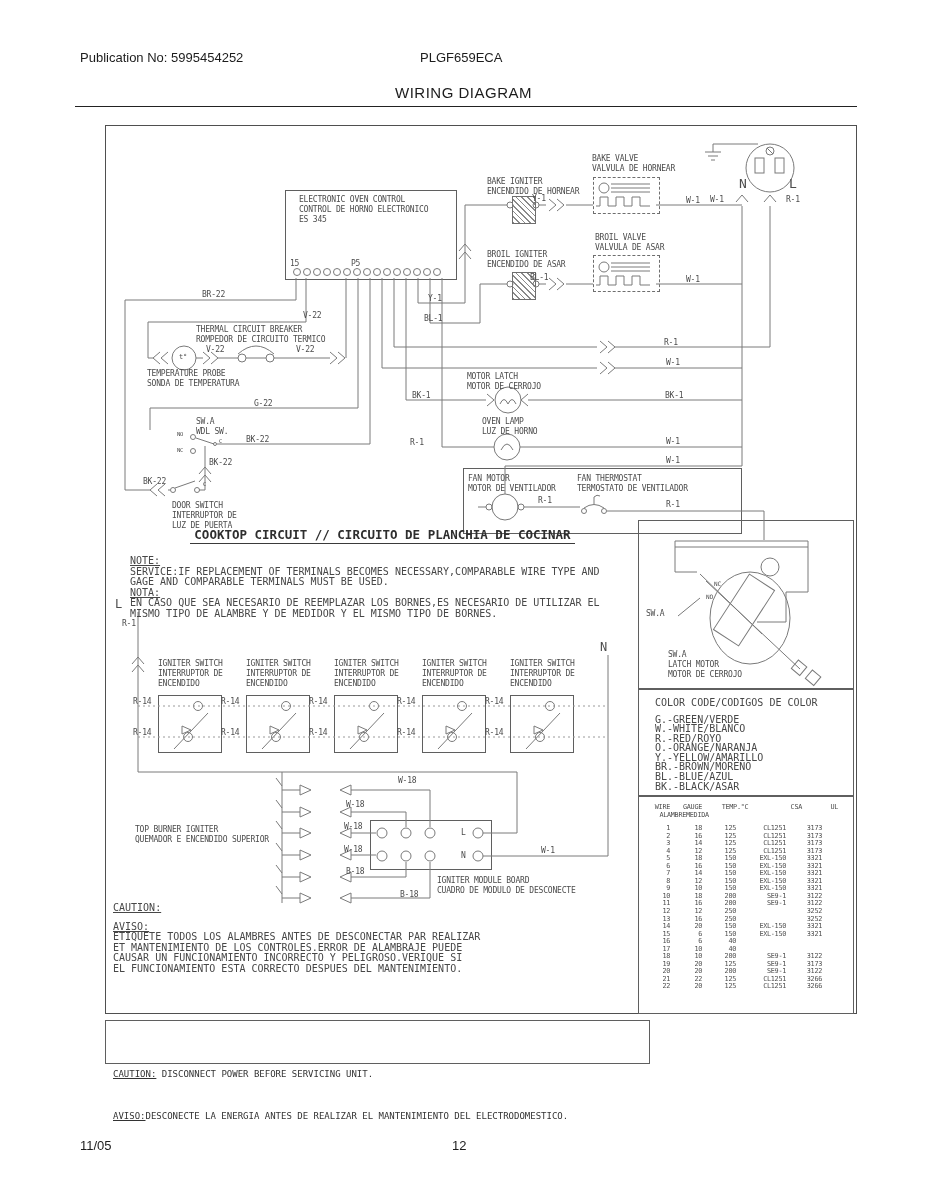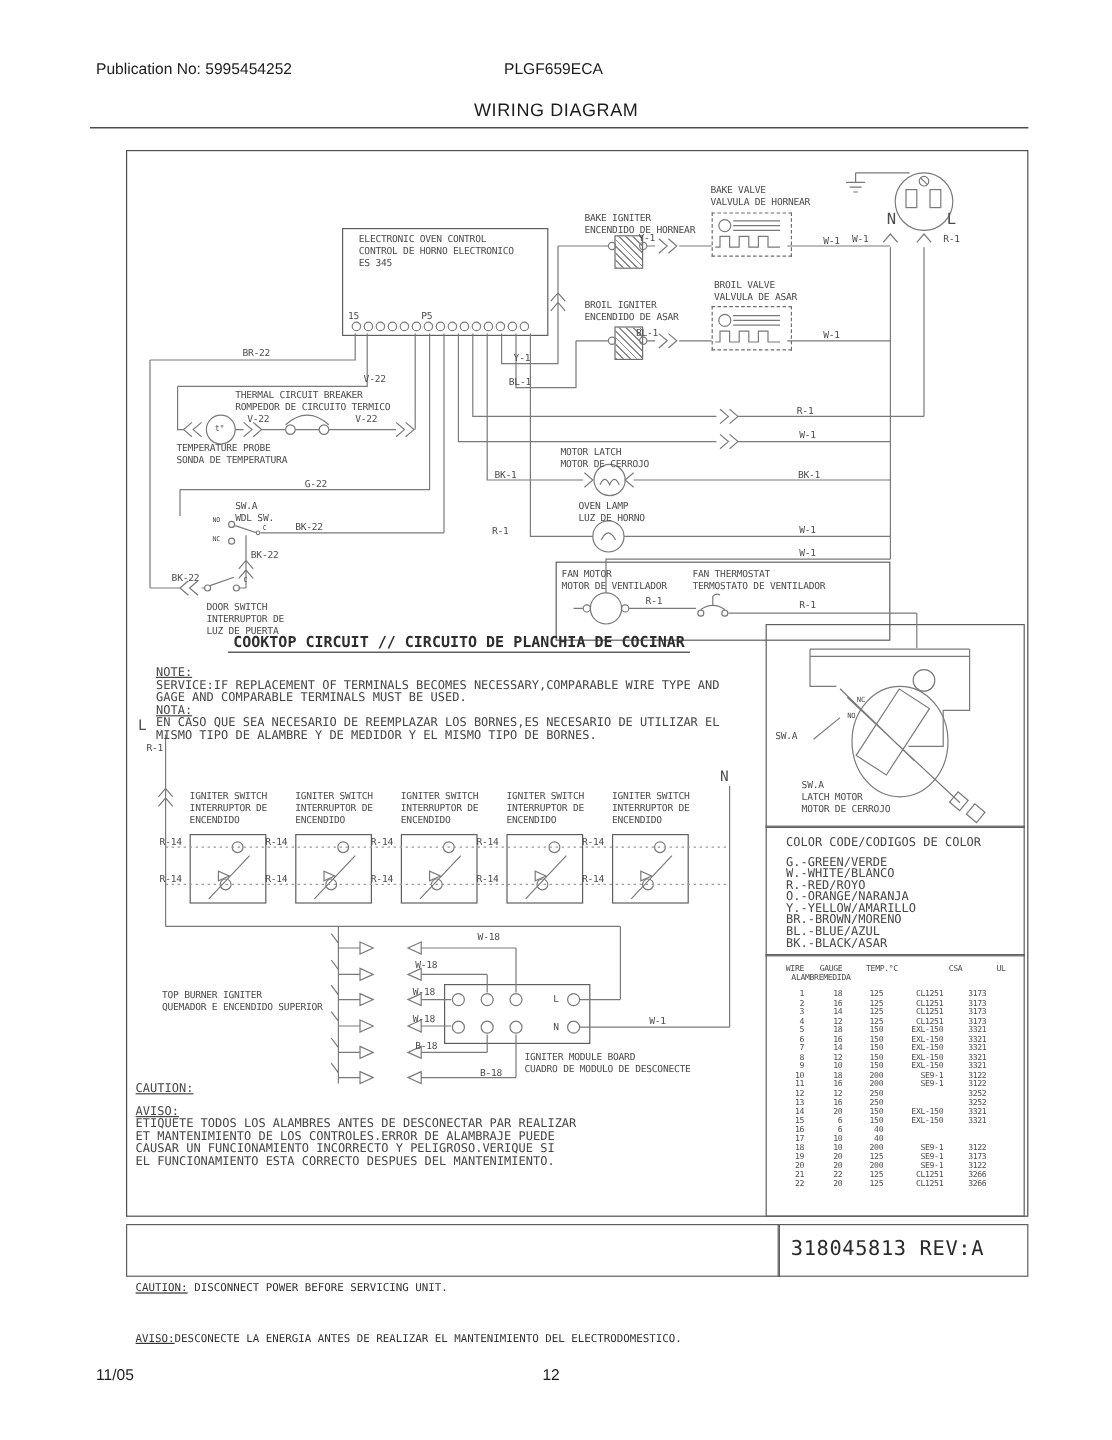--- a/index.html
+++ b/index.html
@@ -492,20 +492,17 @@
         </div>
       </div>
   </div>
 
   <div class="box" style="left:105px;top:1020px;width:543px;height:42px;">
     <div class="smalltext" style="position:absolute;left:7px;top:18px;font-size:9px;line-height:14px;color:#333;">
       <div><span class="uh">CAUTION:</span><span> DISCONNECT POWER BEFORE SERVICING UNIT.</span></div>
       <div><span class="uh">AVISO:</span><span>DESCONECTE LA ENERGIA ANTES DE REALIZAR EL MANTENIMIENTO DEL ELECTRODOMESTICO.</span></div>
     </div>
   </div>
-  <div class="box" style="left:648px;top:1020px;width:207px;height:42px;">
-    <div style="position:absolute;left:10px;top:10px;font-size:17px;color:#2b2b2b;letter-spacing:0.5px;">318045813 REV:A</div>
-  </div>
 
   <div class="abs sans" style="left:80px;top:1138px;font-size:13px;">11/05</div>
   <div class="abs sans" style="left:452px;top:1138px;font-size:13px;">12</div>
 
 </div>
 
 </body></html>

